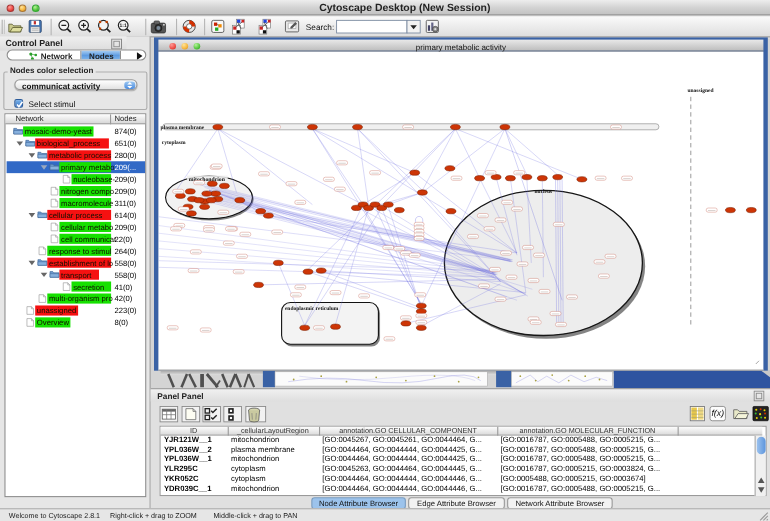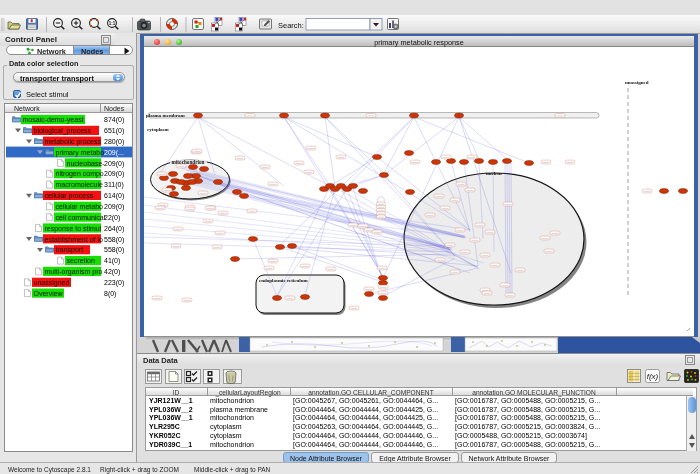--- a/index.html
+++ b/index.html
@@ -68,20 +68,26 @@
   border-left:1px solid #aaa; }
 #vthumb { position:absolute; left:1px; top:1px; width:8px; height:16px;
   background:linear-gradient(90deg,#9cc2ee,#5d95dd); border-radius:4px; }
 #dptabs { position:absolute; left:0; top:98px; width:563px; height:13px; font-size:7px; }
 .dptab { position:absolute; top:0; height:11px; border:1px solid #999; border-radius:3px;
   background:#f2f2f2; text-align:center; color:#111; padding-top:1.5px; }
 .dptab.sel { background:#9cc3ec; border-color:#7a9cc0; }
 </style></head>
 <body>
 <div id="app">
+  <div id="titlebar" class="abs">
+    <div class="light" style="left:5.5px;background:radial-gradient(circle at 35% 30%,#ff9a96,#ee4b43 60%,#b32b22);border:0.5px solid #a33"></div>
+    <div class="light" style="left:17px;background:radial-gradient(circle at 35% 30%,#ffe49a,#f6b53b 60%,#c2862a);border:0.5px solid #a73"></div>
+    <div class="light" style="left:28.5px;background:radial-gradient(circle at 35% 30%,#b6f39a,#52c53c 60%,#2e8f25);border:0.5px solid #3a3"></div>
+    <div class="t">Cytoscape Desktop (New Session)</div>
+  </div>
   <div id="toolbar" class="abs">
       <svg width="700" height="19" viewBox="0 0 700 19" style="position:absolute;left:0;top:0">
         <line x1="2" y1="3" x2="2" y2="16" stroke="#b0b0b0" stroke-width="1"></line>
         <line x1="4" y1="3" x2="4" y2="16" stroke="#c8c8c8" stroke-width="1"></line>
         <g transform="translate(7,3)">
           <path d="M1 11 L1 4 L4 4 L5.5 5.5 L12 5.5 L12 11 Z" fill="#c9c98c" stroke="#55552a" stroke-width="0.7"></path>
           <path d="M2 11 L4.5 7 L13.5 7 L11.5 11 Z" fill="#dede9f" stroke="#55552a" stroke-width="0.7"></path>
         </g>
         <g transform="translate(26,3)">
           <rect x="0.5" y="0.5" width="11" height="11" rx="1" fill="#4a7ab8" stroke="#1e3a63" stroke-width="0.7"></rect>
@@ -175,21 +181,21 @@
           <circle cx="8.7" cy="8.5" r="1" fill="#ddd"></circle>
         </g>
       </svg>
     </div>
   <div id="mdi" class="abs"></div>
   <div id="innerwin" class="abs">
     <div id="iwtitle">
       <div class="light" style="left:10px;background:radial-gradient(circle at 35% 30%,#ff9a96,#ee4b43 60%,#b32b22)"></div>
       <div class="light" style="left:21px;background:radial-gradient(circle at 35% 30%,#ffe49a,#f6b53b 60%,#c2862a)"></div>
       <div class="light" style="left:32px;background:radial-gradient(circle at 35% 30%,#b6f39a,#52c53c 60%,#2e8f25)"></div>
-      <div class="t">primary metabolic response</div>
+      <div class="t">primary metabolic activity</div>
     </div>
     <div id="canvas">
         <svg width="550" height="284" viewBox="0 0 550 284" style="position:absolute;left:0;top:0">
           <rect x="4" y="65.5" width="451" height="5.5" rx="2.7" fill="#f0f0f0" stroke="#8c8c8c" stroke-width="0.6"></rect>
           <ellipse cx="46" cy="132.5" rx="39.5" ry="19.5" fill="#0a0a0a" opacity="0.5" transform="translate(1.2,1.5)"></ellipse>
           <ellipse cx="46" cy="132.5" rx="39.5" ry="19.5" fill="#f2f2f2" stroke="#111" stroke-width="1"></ellipse>
           <ellipse cx="350" cy="192" rx="90" ry="66" fill="#0a0a0a" opacity="0.5" transform="translate(2.5,3)"></ellipse>
           <ellipse cx="350" cy="192" rx="90" ry="66" fill="#ededed" stroke="#161616" stroke-width="1.2"></ellipse>
           <rect x="112" y="228" width="88" height="38" rx="8" fill="#0a0a0a" opacity="0.5" transform="translate(1.5,2)"></rect>
           <rect x="112" y="228" width="88" height="38" rx="8" fill="#f3f3f3" stroke="#111" stroke-width="1"></rect>
@@ -572,23 +578,23 @@
       <div class="seg mosaic">
           <span style="position:absolute;left:7px;top:0.5px">Nodes</span>
         </div>
       <div class="seg arrow">
           <svg width="8" height="8" style="position:absolute;left:12px;top:1px">
             <path d="M1.5 0.5 L6.5 4 L1.5 7.5 Z" fill="#111"></path>
           </svg>
         </div>
     </div>
     <div id="fieldset"></div>
-    <div id="fieldlabel">Data color selection</div>
+    <div id="fieldlabel">Nodes color selection</div>
     <div id="combo">
-        <span>transporter transport</span>
+        <span>communicat activity</span>
       <div id="stepper">
           <svg width="10" height="7">
             <path d="M5 0.6 L7.3 2.8 L2.7 2.8 Z" fill="#fff"></path>
             <path d="M5 6.4 L7.3 4.2 L2.7 4.2 Z" fill="#fff"></path>
           </svg>
         </div>
     </div>
     <div id="checkbox">
         <svg width="8" height="8">
           <path d="M1.5 4 L3.2 6 L6.5 1.5" fill="none" stroke="#fff" stroke-width="1.4"></path>
@@ -726,21 +732,21 @@
             <path d="M4.6 0.5 L4.6 2.4 L6.5 2.4" fill="none" stroke="#9a9a9a" stroke-width="0.6"></path>
           </g>
 <rect x="27" y="175.5" width="32" height="9.2" fill="#16e000"></rect>
 <text x="28.5" y="182.7" font-size="7" fill="#101000">Overview</text>
 <text x="99" y="182.7" font-size="7" fill="#000000">8(0)</text>
       </svg>
     </div>
   </div>
   <div id="datapanel" class="abs">
     <div id="dptitle">
-        <span>Data Data</span>
+        <span>Panel Panel</span>
       <svg width="10" height="10" style="position:absolute;right:5px;top:1px">
           <rect x="0.5" y="0.5" width="9" height="9" fill="none" stroke="#888" stroke-width="1"></rect>
           <rect x="2.5" y="2.5" width="5" height="5" fill="none" stroke="#888" stroke-width="0.8"></rect>
         </svg>
     </div>
     <div id="dptools">
         <svg width="563" height="22" viewBox="0 0 563 22" style="position:absolute;left:0;top:0">
           <g transform="translate(3,4)">
             <rect x="0.5" y="0.5" width="16" height="14" fill="#f2f2f2" stroke="#888" stroke-width="0.8"></rect>
             <rect x="2.5" y="3" width="12" height="9" fill="#fff" stroke="#555" stroke-width="0.7"></rect>

